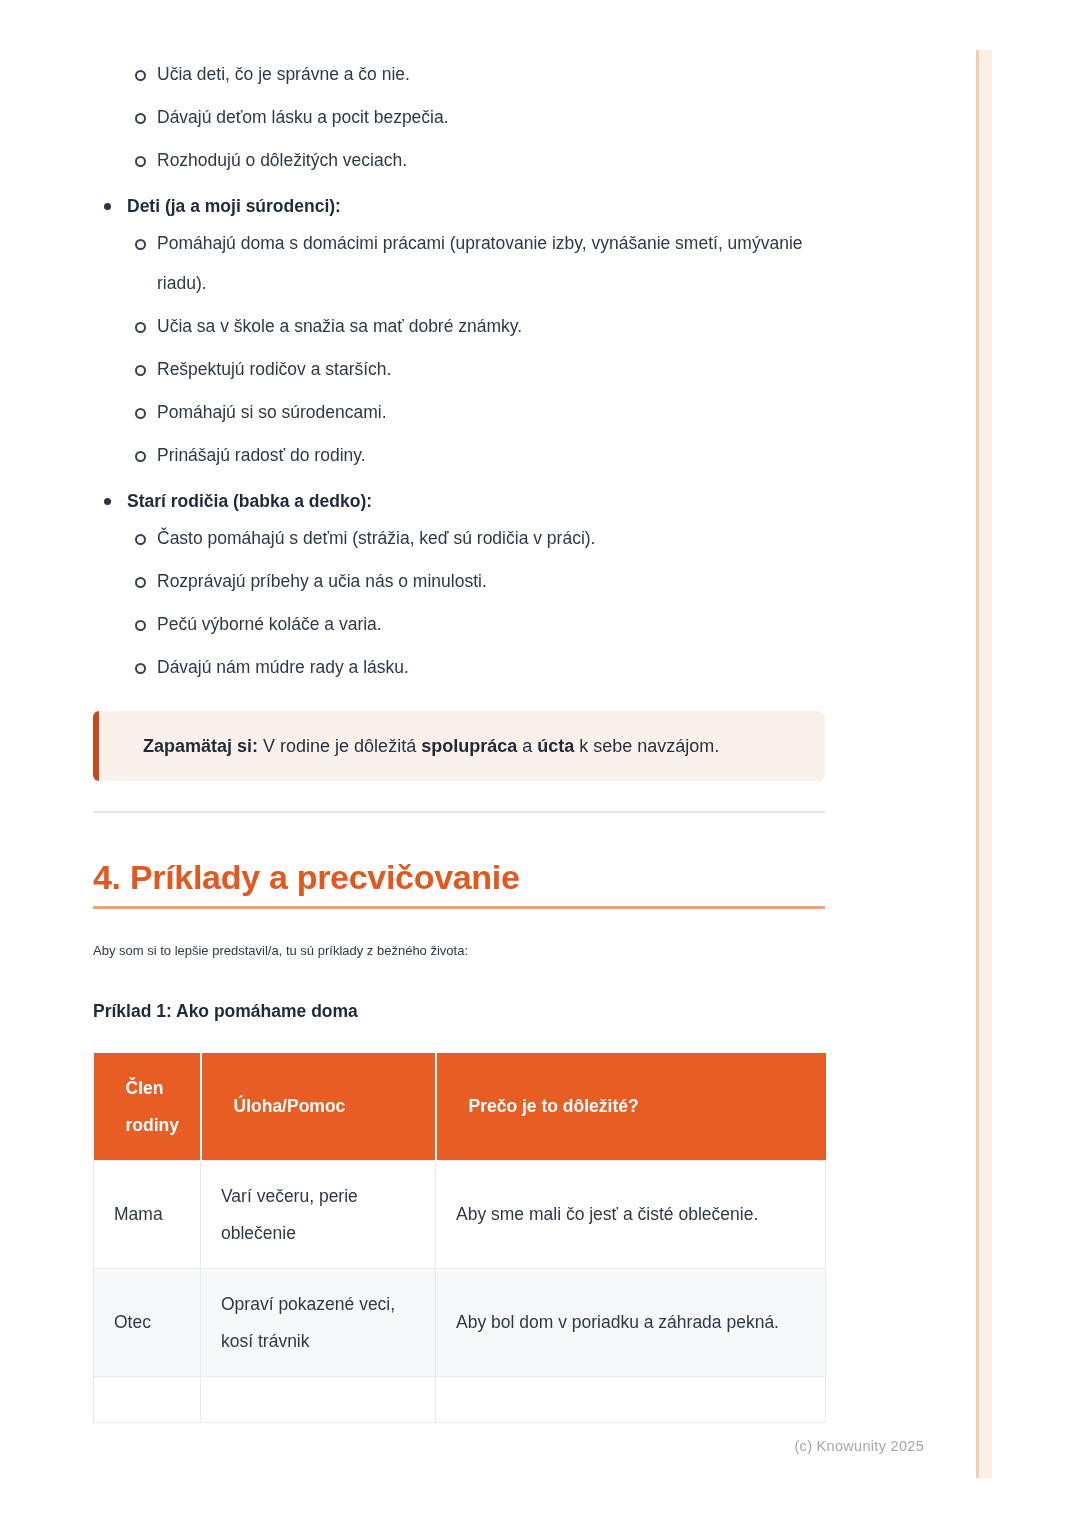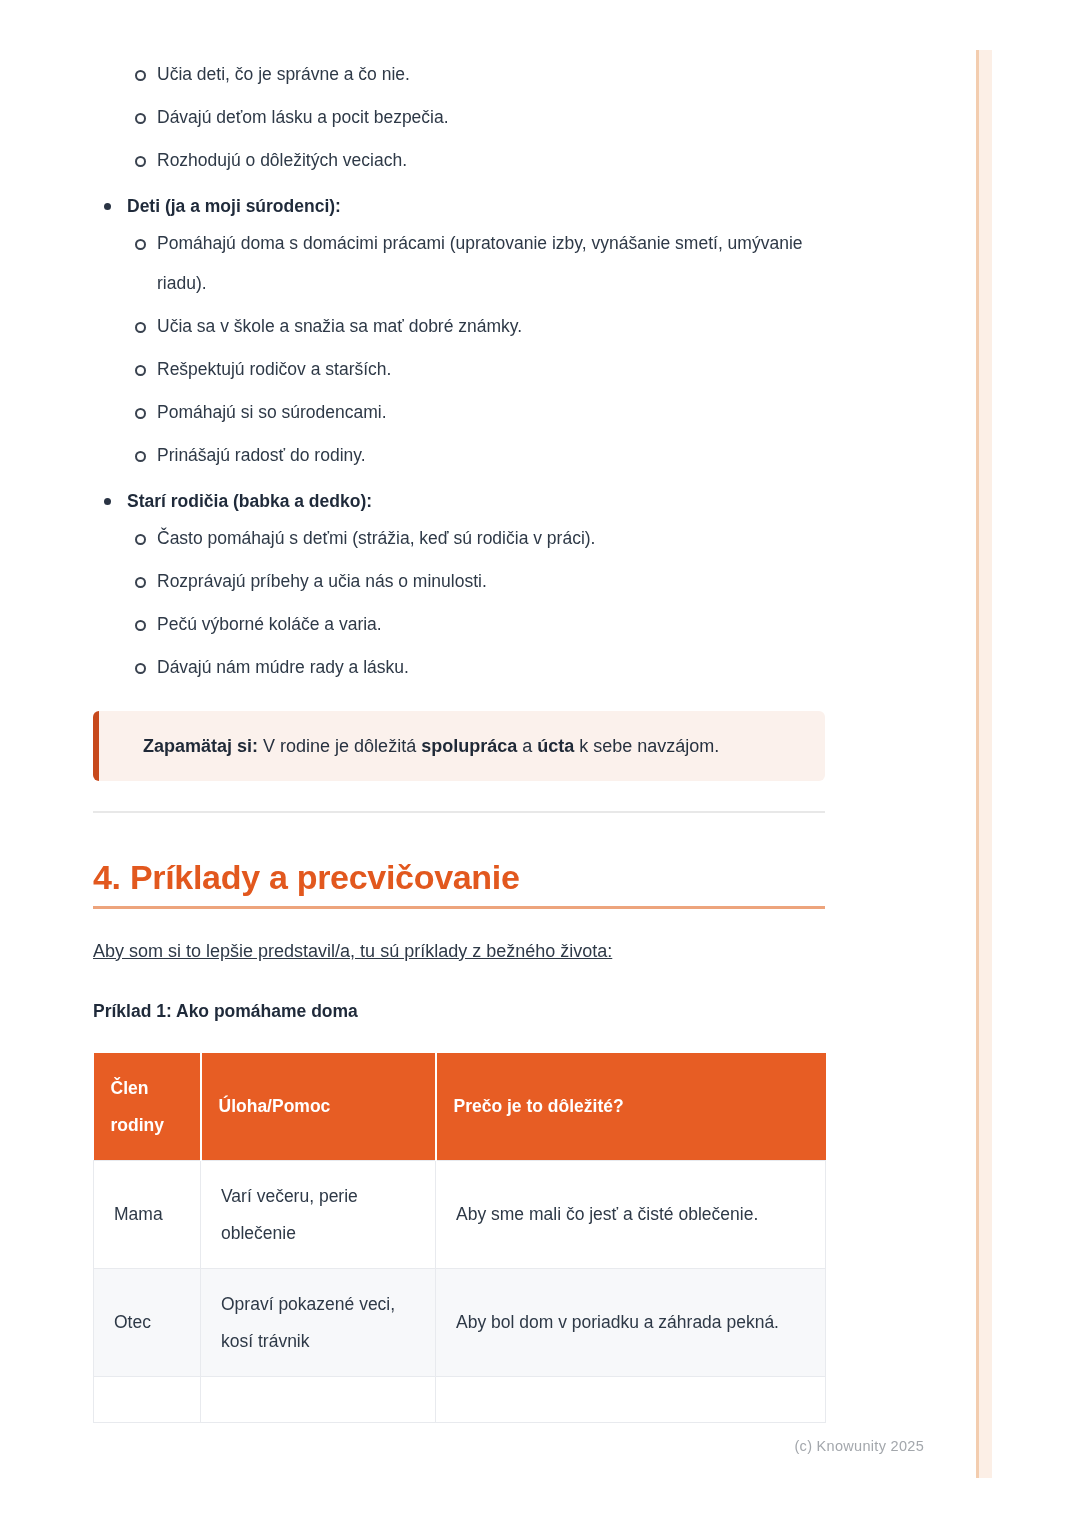--- a/index.html
+++ b/index.html
@@ -83,23 +83,22 @@
     letter-spacing: -0.3px;
     color: #E2581E;
   }
   .heading-underline {
     height: 3px;
     background: #EDA47C;
     margin-top: 8px;
   }
   .para {
     margin: 22px 0 0 0;
-    font-size: 18px;
+    font-size: 13px;
     line-height: 40px;
-    text-decoration: underline;
   }
   .example-title {
     margin: 28px 0 0 0;
     font-size: 17.5px;
     font-weight: bold;
     line-height: 24px;
     color: #1F2A3A;
   }
   
   table.example {
@@ -109,21 +108,21 @@
     table-layout: fixed;
   }
   table.example th {
     background: #E75D24;
     color: #ffffff;
     font-size: 17.5px;
     font-weight: bold;
     text-align: left;
     vertical-align: middle;
     line-height: 37px;
-    padding: 16px 17px;
+    padding: 16px 32px;
     height: 108px;
     box-sizing: border-box;
     border-right: 2px solid #ffffff;
   }
   table.example th:last-child { border-right: none; }
   table.example td {
     border: 1px solid #E8EAEE;
     font-size: 17.5px;
     color: #2E3947;
     vertical-align: middle;

